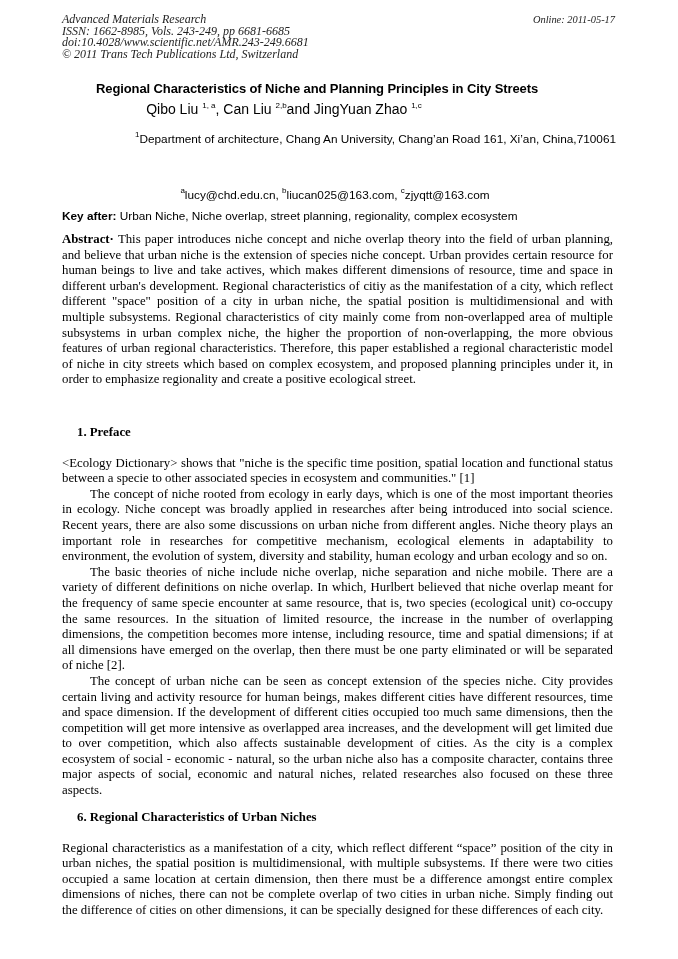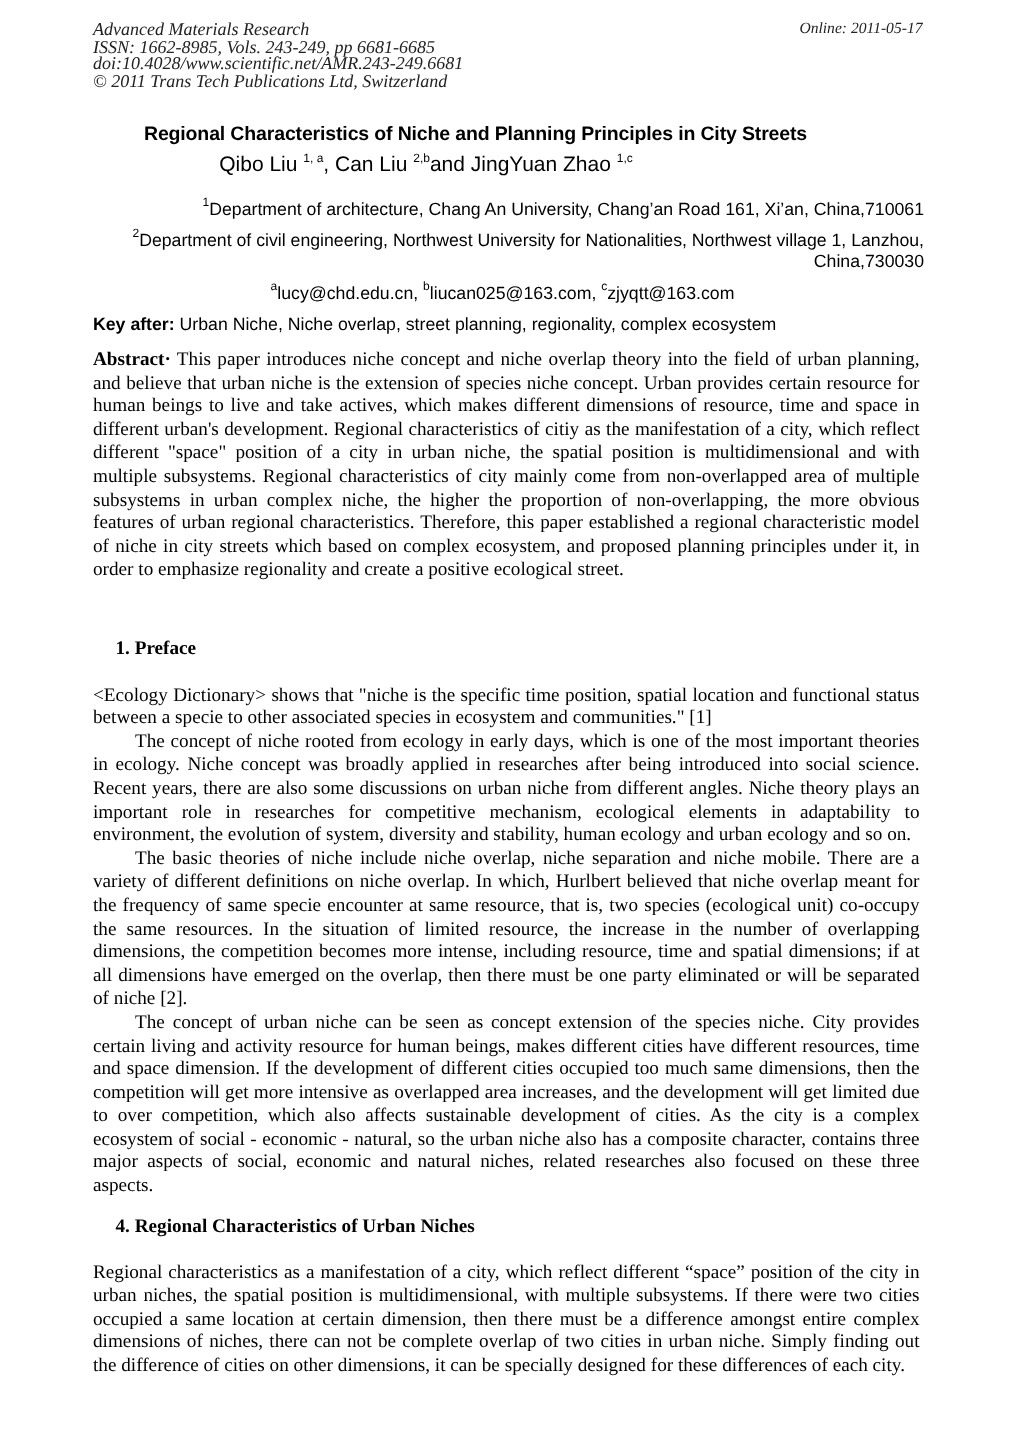--- a/index.html
+++ b/index.html
@@ -37,36 +37,35 @@
     <div>doi:10.4028/www.scientific.net/AMR.243-249.6681</div>
     <div>© 2011 Trans Tech Publications Ltd, Switzerland</div>
   </div>
   <div class="online">Online: 2011-05-17</div>
 
   <div class="title">Regional Characteristics of Niche and Planning Principles in City Streets</div>
 
   <div class="authors"><span>Qibo Liu </span><sup>1, a</sup><span>, </span><span>Can Liu </span><sup>2,b</sup><span>and JingYuan Zhao </span><sup>1,c</sup></div>
 
   <div class="aff aff1"><sup>1</sup><span>Department of architecture, Chang An University, Chang’an Road 161, Xi’an, China,710061</span></div>
-  <div class="aff aff2"><sup>2</sup><span>Department of civil engineering, Northwest University for Nationalities, Northwest village 1, Lanzhou, China,730030</span></div>
 
   <div class="emails"><sup>a</sup><span>lucy@chd.edu.cn, </span><sup>b</sup><span>liucan025@163.com, </span><sup>c</sup><span>zjyqtt@163.com</span></div>
 
   <div class="keywords"><b>Key after:</b><span> Urban Niche, Niche overlap, street planning, regionality, complex ecosystem</span></div>
 
   <div class="body abstract">
     <p><span class="abs-label">Abstract·</span><span> This paper introduces niche concept and niche overlap theory into the field of urban planning, and believe that urban niche is the extension of species niche concept. Urban provides certain resource for human beings to live and take actives, which makes different dimensions of resource, time and space in different urban's development. Regional characteristics of citiy as the manifestation of a city, which reflect different "space" position of a city in urban niche, the spatial position is multidimensional and with multiple subsystems. Regional characteristics of city mainly come from non-overlapped area of multiple subsystems in urban complex niche, the higher the proportion of non-overlapping, the more obvious features of urban regional characteristics. Therefore, this paper established a regional characteristic model of niche in city streets which based on complex ecosystem, and proposed planning principles under it, in order to emphasize regionality and create a positive ecological street.</span></p>
   </div>
 
   <div class="body sec1">
     <h2>1. Preface</h2>
     <p>&lt;Ecology Dictionary&gt; shows that "niche is the specific time position, spatial location and functional status between a specie to other associated species in ecosystem and communities." [1]</p>
     <p class="ind">The concept of niche rooted from ecology in early days, which is one of the most important theories in ecology. Niche concept was broadly applied in researches after being introduced into social science. Recent years, there are also some discussions on urban niche from different angles. Niche theory plays an important role in researches for competitive mechanism, ecological elements in adaptability to environment, the evolution of system, diversity and stability, human ecology and urban ecology and so on.</p>
     <p class="ind">The basic theories of niche include niche overlap, niche separation and niche mobile. There are a variety of different definitions on niche overlap. In which, Hurlbert believed that niche overlap meant for the frequency of same specie encounter at same resource, that is, two species (ecological unit) co-occupy the same resources. In the situation of limited resource, the increase in the number of overlapping dimensions, the competition becomes more intense, including resource, time and spatial dimensions; if at all dimensions have emerged on the overlap, then there must be one party eliminated or will be separated of niche [2].</p>
     <p class="ind">The concept of urban niche can be seen as concept extension of the species niche. City provides certain living and activity resource for human beings, makes different cities have different resources, time and space dimension. If the development of different cities occupied too much same dimensions, then the competition will get more intensive as overlapped area increases, and the development will get limited due to over competition, which also affects sustainable development of cities. As the city is a complex ecosystem of social - economic - natural, so the urban niche also has a composite character, contains three major aspects of social, economic and natural niches, related researches also focused on these three aspects.</p>
   </div>
 
   <div class="body sec2">
-    <h2>4. Regional Characteristics of Urban Niches</h2>
+    <h2>6. Regional Characteristics of Urban Niches</h2>
     <p>Regional characteristics as a manifestation of a city, which reflect different “space” position of the city in urban niches, the spatial position is multidimensional, with multiple subsystems. If there were two cities occupied a same location at certain dimension, then there must be a difference amongst entire complex dimensions of niches, there can not be complete overlap of two cities in urban niche. Simply finding out the difference of cities on other dimensions, it can be specially designed for these differences of each city.</p>
   </div>
 
 </div>
 
 </body></html>

